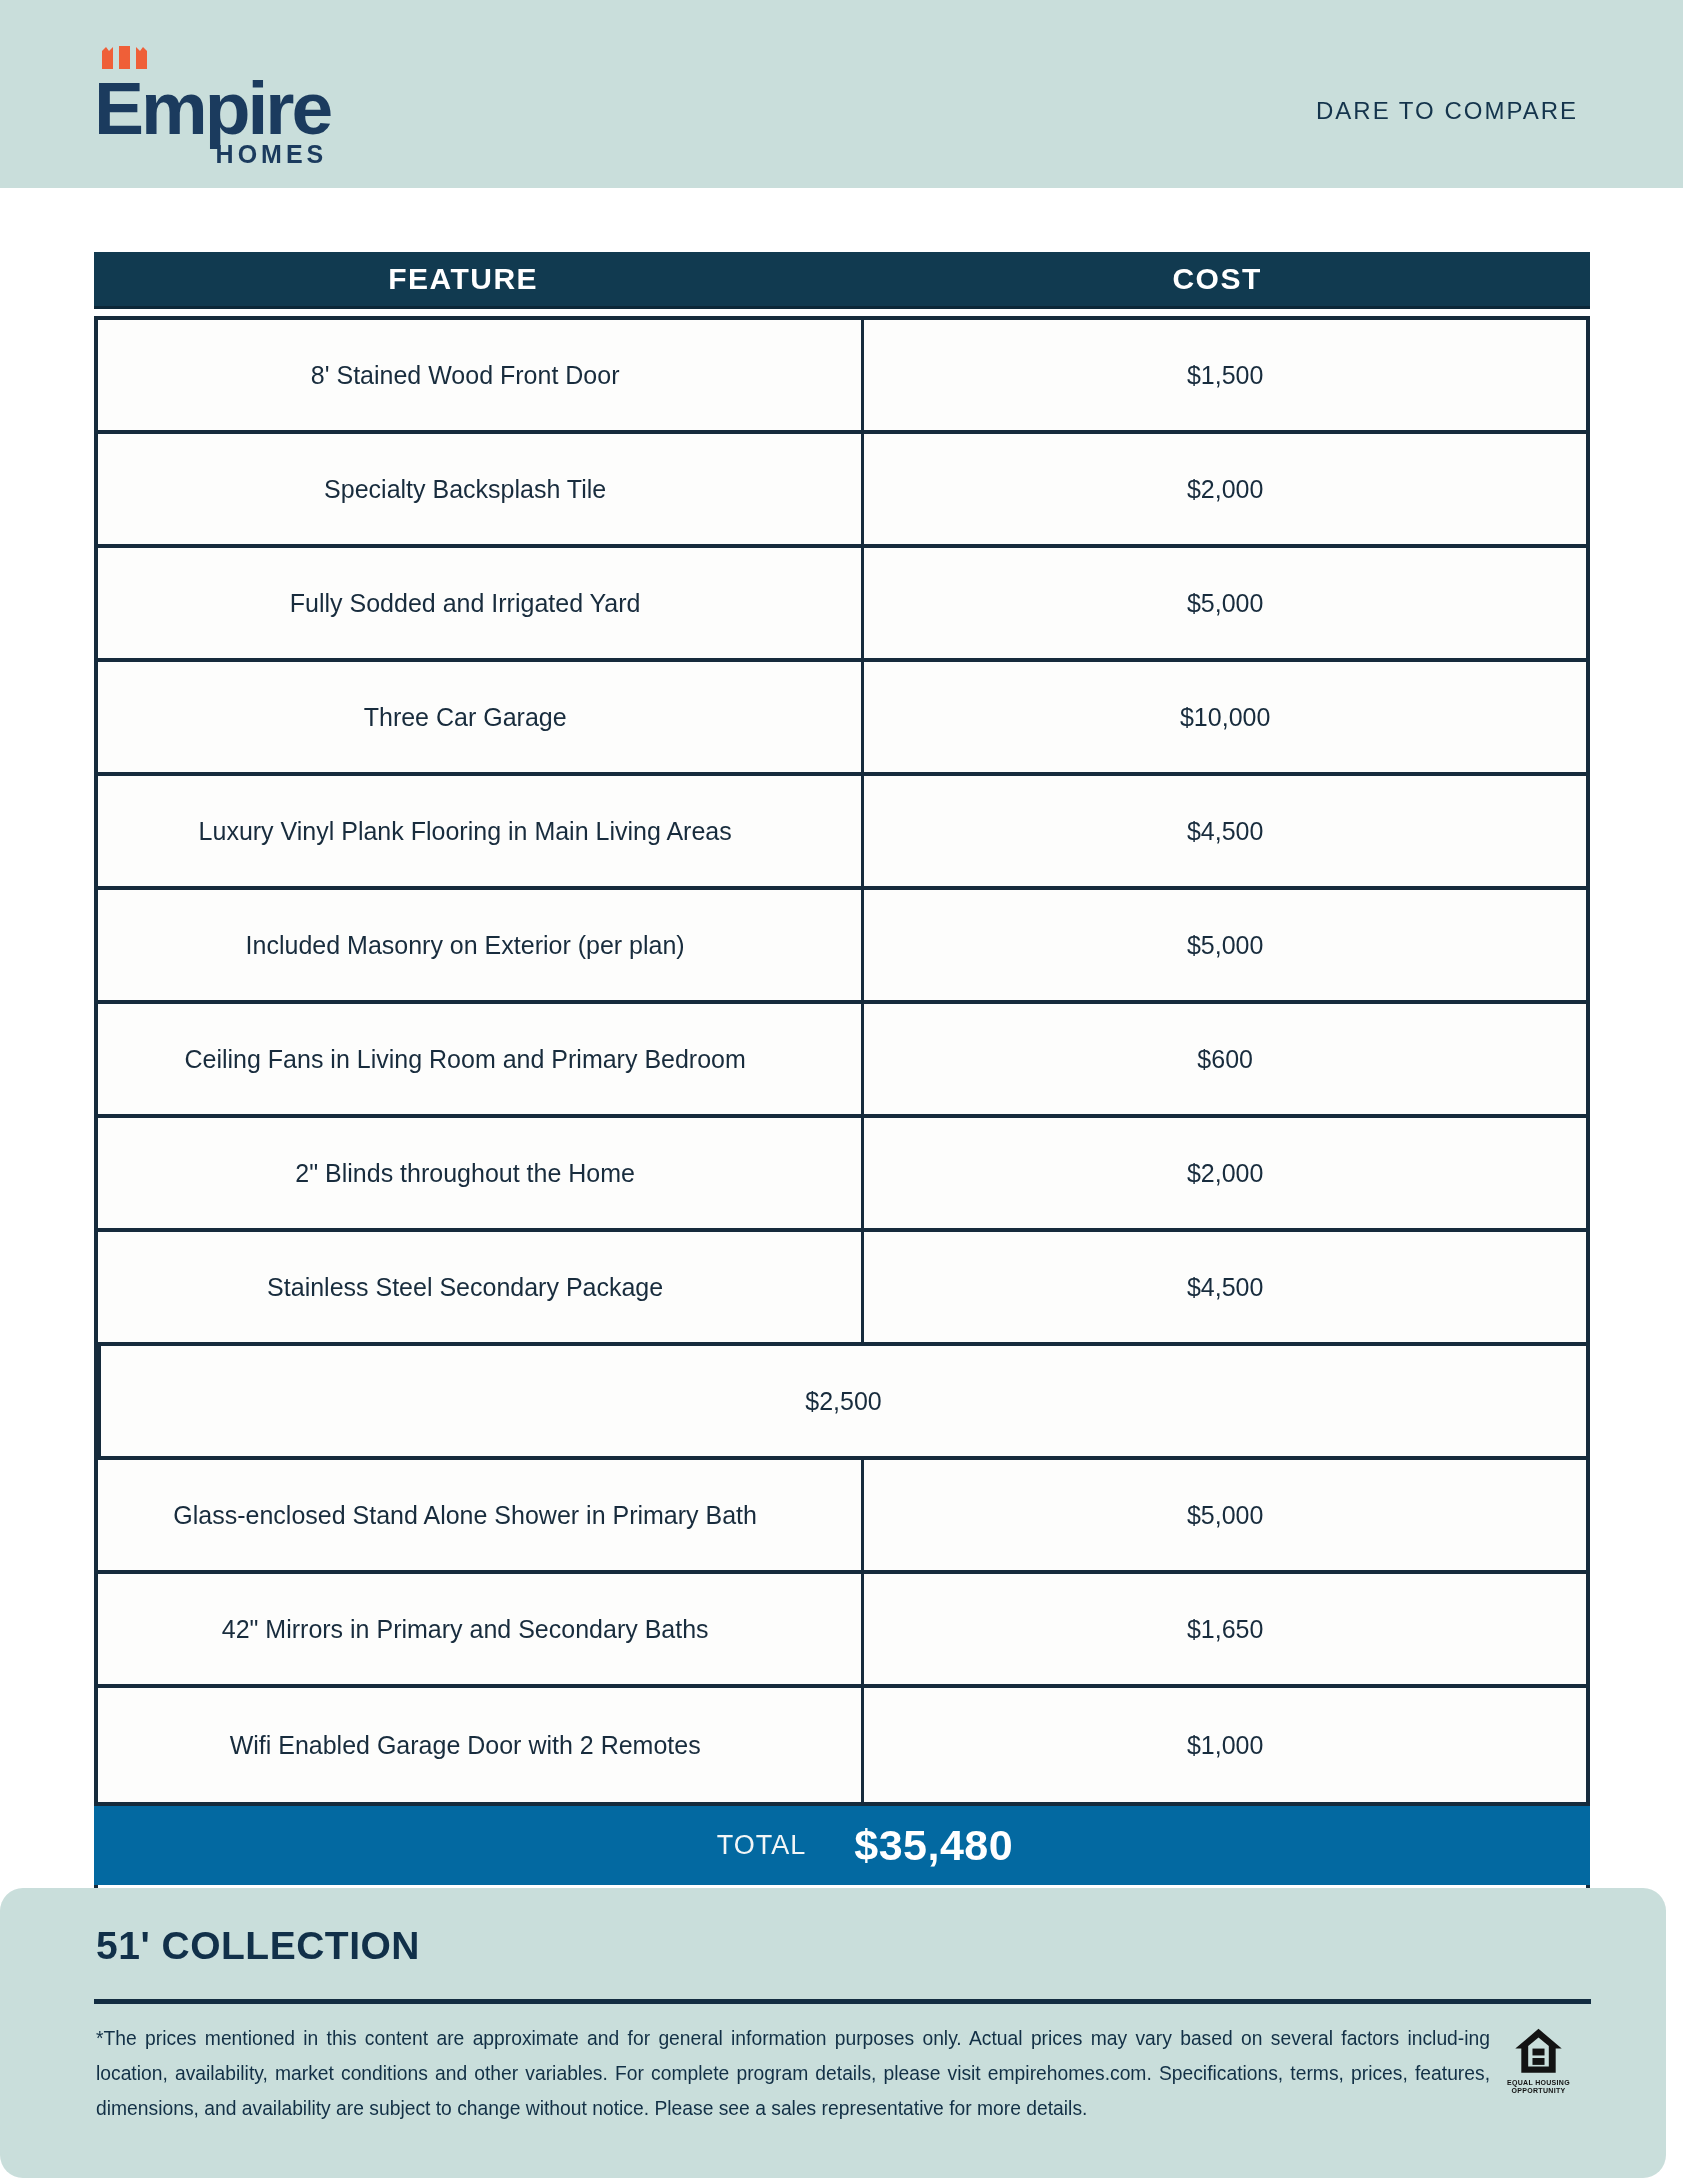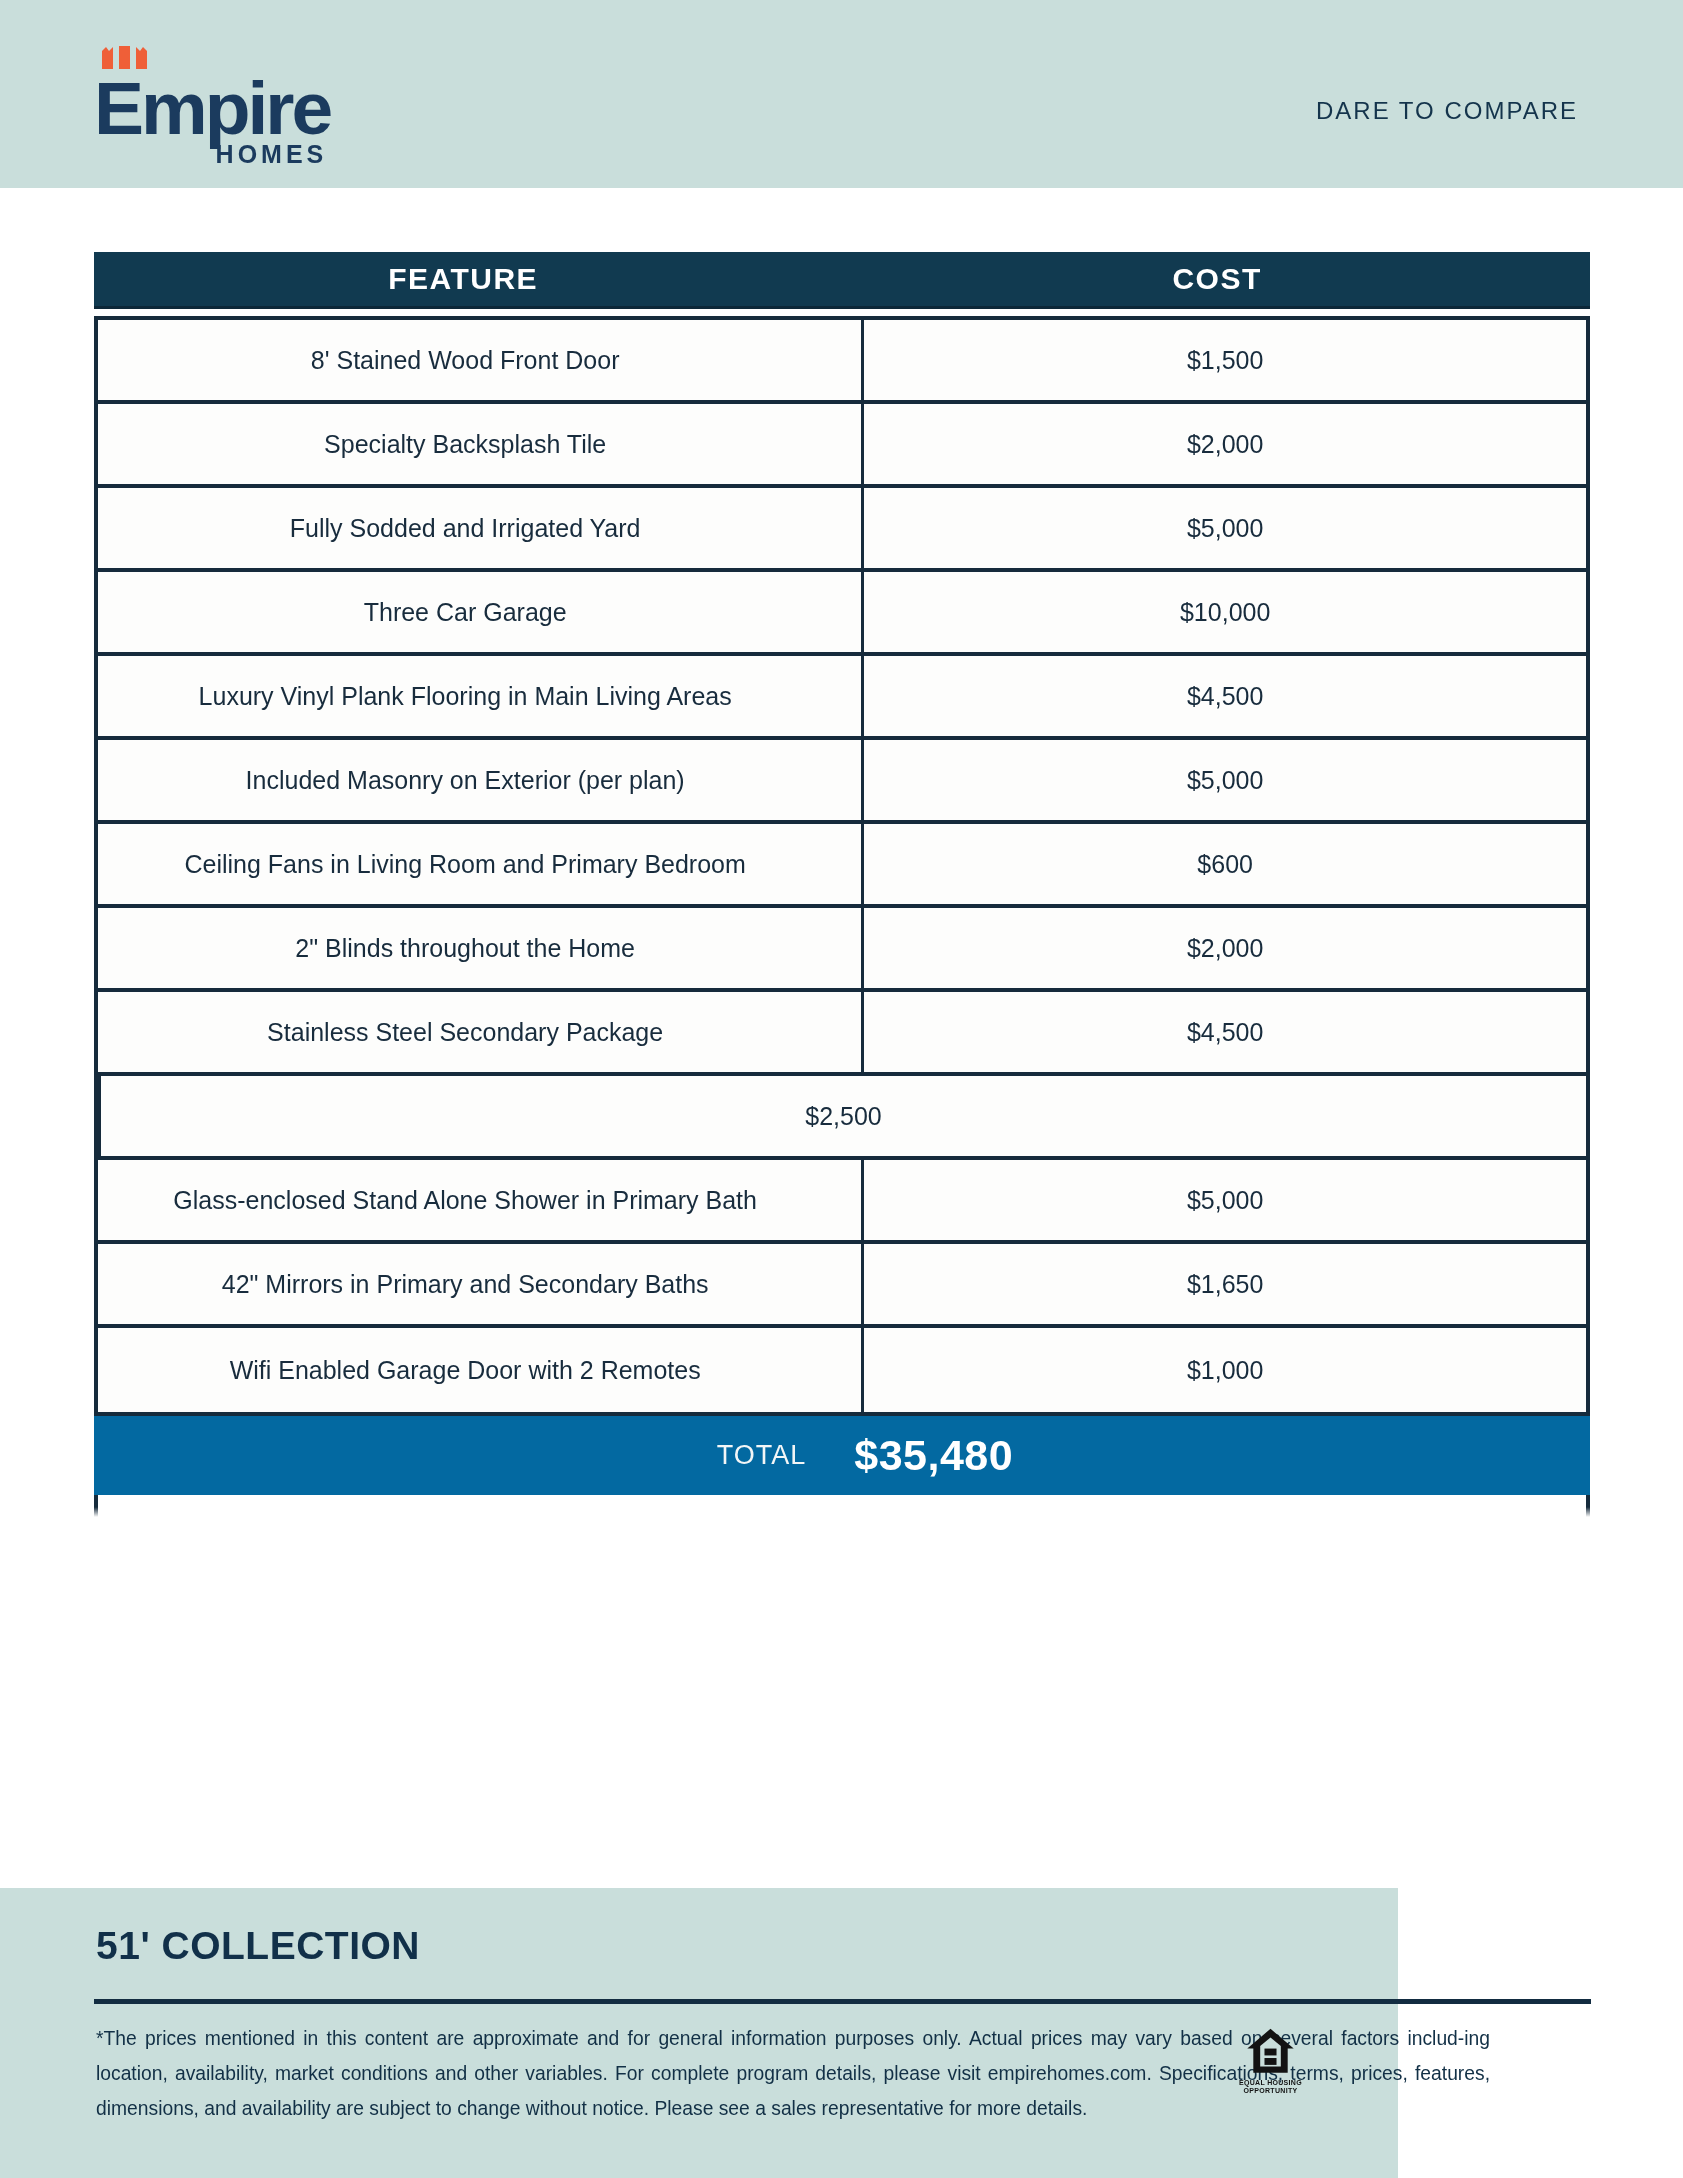--- a/index.html
+++ b/index.html
@@ -20,38 +20,38 @@
 
   
   .cmp-table { position:absolute; left:94px; top:252px; width:1496px; }
 
   .thead { display:flex; height:57px; background:#113a50; border-bottom:3px solid #0d2839;gap:12px; }
   .th { display:flex; align-items:center; justify-content:center; color:#ffffff; font-size:30px; font-weight:600; letter-spacing:1.5px; }
   .th-feature { width:49.35%; }
   .th-cost { flex:1; }
 
   .tbody { margin-top:7px; border:4px solid #162b3c; background:#fdfdfc; }
-  .tr { display:flex; height:84px; border-bottom:4px solid #162b3c; background:#fdfdfc;gap:29px; }
+  .tr { display:flex; height:114px; border-bottom:4px solid #162b3c; background:#fdfdfc;gap:29px; }
   .tr:last-child { border-bottom:none; }
   .td { display:flex; align-items:center; justify-content:center; font-size:25px; color:#182c3d; text-align:center; padding:0 20px; }
   .td-feature { width:49.35%; }
   .td-cost { flex:1; border-left:3px solid #162b3c; }
 
   .total-row { display:flex; align-items:center; height:79px; background:#0369a1; }
   .total-label { width:49.35%; text-align:right; padding-right:26px; color:#f3f6f7; font-size:27px; letter-spacing:1px; }
   .total-value { padding-left:22px; color:#ffffff; font-size:43px; font-weight:700; letter-spacing:0.5px; }
 
   .stub { position:relative; height:22px; }
   .stub::before, .stub::after { content:""; position:absolute; top:0; width:4px; height:22px;
       background:linear-gradient(#162b3c 55%, rgba(22,43,60,0)); }
   .stub::before { left:0; }
   .stub::after { right:0; }
 
   
-  .footband { position:absolute; left:0; top:1888px; width:1398px; height:290px; background:#c9dedb; }
+  .footband { position:absolute; left:0; top:1888px; width:1666px; height:290px; background:#c9dedb;border-radius:23px; }
   .collection { position:absolute; left:96px; top:36px; font-size:39px; font-weight:700; letter-spacing:0.5px; color:#113049; }
   .rule { position:absolute; left:94px; top:111px; width:1497px; height:5px; background:#122c41; }
   .disclaimer { position:absolute; left:96px; top:133px; width:1394px; font-size:19.3px; line-height:35px; text-align:justify; color:#123046; }
 
   .eho { position:absolute; right:93px; top:139px; width:69px; text-align:center; }
   .eho svg { display:block; margin:0 auto; }
   .eho-text { margin-top:2px; font-size:7px; line-height:8px; font-weight:700; letter-spacing:0.3px; color:#131313; }
 </style>
 </head>
 <body>

